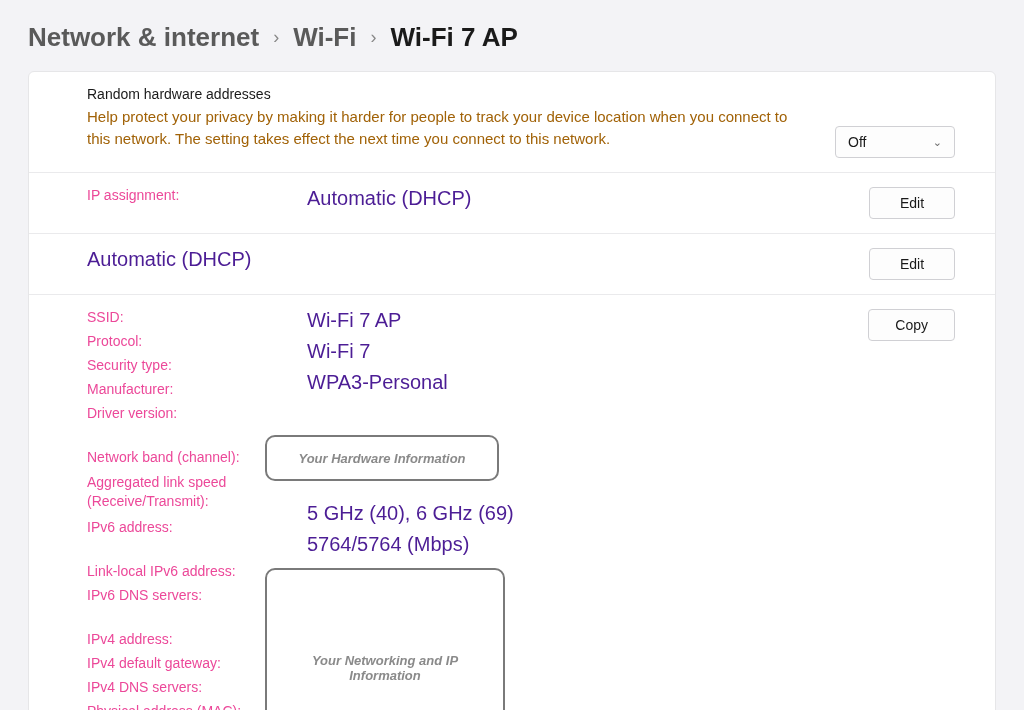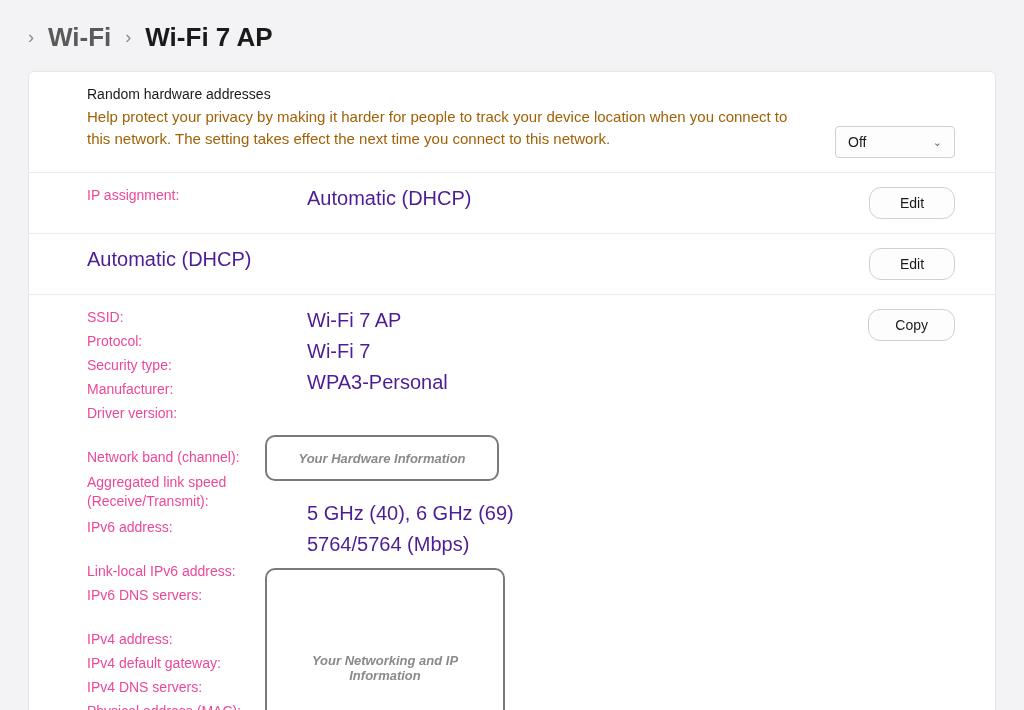--- a/index.html
+++ b/index.html
@@ -84,21 +84,21 @@
       cursor: pointer;
       margin-top: 40px;
     }
     .dropdown .caret {
       color: #6a6a6a;
       font-size: 11px;
     }
     .btn {
       border: 1px solid #d0d0d4;
       background: #fdfdfd;
-      border-radius: 12px;
+      border-radius: 4px;
       padding: 6px 26px;
       font-size: 14px;
       color: #1a1a1a;
       min-width: 86px;
       height: 32px;
       display: flex;
       align-items: center;
       justify-content: center;
       cursor: pointer;
     }
@@ -130,20 +130,21 @@
       grid-template-columns: 220px 1fr auto;
       padding: 14px 40px 22px 58px;
     }
     .left-labels { display: flex; flex-direction: column; gap: 8px; }
     .left-labels .spacer { height: 12px; }
   </style>
 </head>
 <body>
 
 <div class="breadcrumb">
+  <span class="breadcrumb-item">Network &amp; internet</span>
   <span class="chevron-sep">›</span>
   <span class="breadcrumb-item">Wi-Fi</span>
   <span class="chevron-sep">›</span>
   <span class="breadcrumb-item current">Wi-Fi 7 AP</span>
 </div>
 
 <div class="panel">
 
   <div class="section">
     <div class="section-main stacked">

